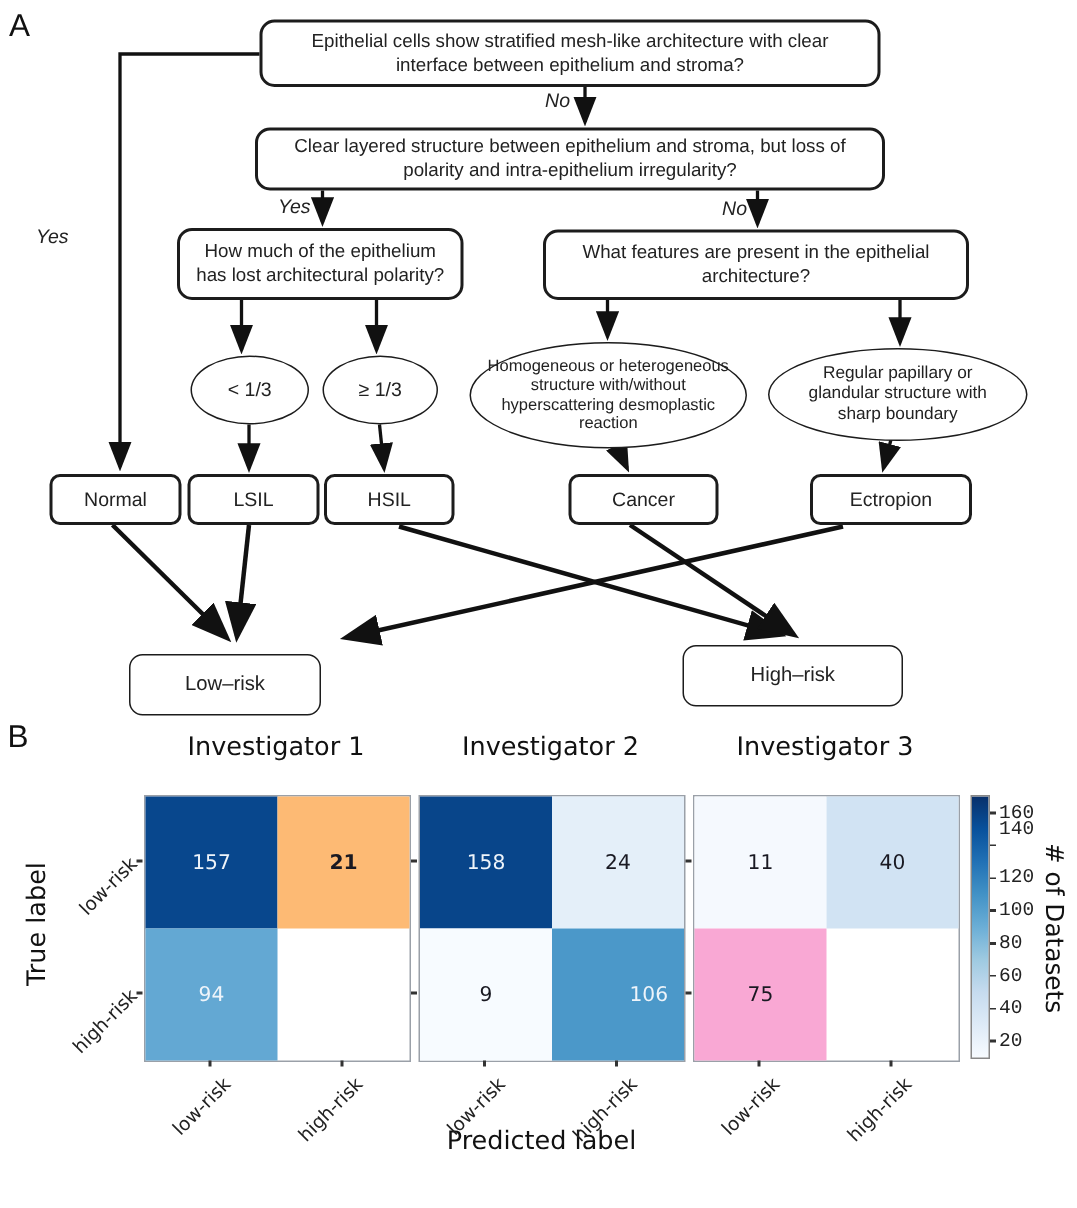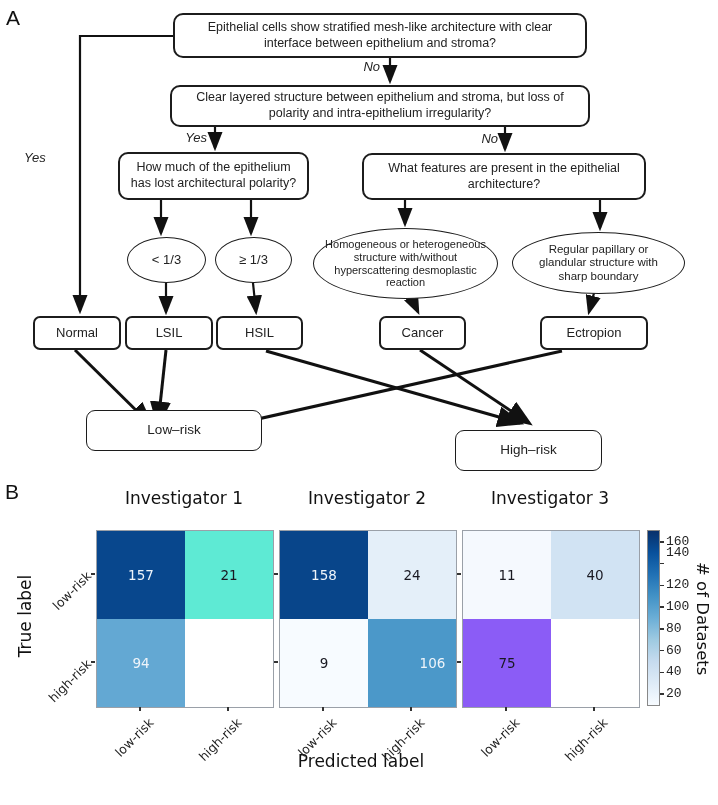--- a/index.html
+++ b/index.html
@@ -84,44 +84,44 @@
   <div class="fc-box" style="left:362px;top:153px;width:284px;height:47px;">What features are present in the epithelial architecture?</div>
 
   <div class="fc-ellipse" style="left:127px;top:237px;width:79px;height:46px;font-size:13px;">&lt; 1/3</div>
   <div class="fc-ellipse" style="left:215px;top:237px;width:77px;height:46px;font-size:13px;">≥ 1/3</div>
   <div class="fc-ellipse" style="left:313px;top:228px;width:185px;height:71px;font-size:11px;padding:2px 10px;">Homogeneous or heterogeneous structure with/without hyperscattering desmoplastic reaction</div>
   <div class="fc-ellipse" style="left:512px;top:232px;width:173px;height:62px;font-size:11.5px;padding:2px 14px;">Regular papillary or glandular structure with sharp boundary</div>
 
   <div class="fc-box fc-result" style="left:33px;top:316px;width:88px;height:34px;">Normal</div>
   <div class="fc-box fc-result" style="left:125px;top:316px;width:88px;height:34px;">LSIL</div>
   <div class="fc-box fc-result" style="left:216px;top:316px;width:87px;height:34px;">HSIL</div>
-  <div class="fc-box fc-result" style="left:379px;top:316px;width:87px;height:34px;">Cancer</div>
+  <div class="fc-box fc-result" style="left:379px;top:316px;width:100px;height:34px;">Cancer</div>
   <div class="fc-box fc-result" style="left:540px;top:316px;width:108px;height:34px;">Ectropion</div>
 
-  <div class="fc-box fc-risk" style="left:86px;top:410px;width:176px;height:41px;">Low–risk</div>
+  <div class="fc-box fc-risk" style="left:86px;top:436px;width:128px;height:41px;">Low–risk</div>
   <div class="fc-box fc-risk" style="left:455px;top:430px;width:147px;height:41px;">High–risk</div>
 
   <div class="edge-label" style="left:340px;top:59px;width:40px;text-align:right;">No</div>
   <div class="edge-label" style="left:24px;top:150px;width:40px;">Yes</div>
   <div class="edge-label" style="left:167px;top:130px;width:40px;text-align:right;">Yes</div>
   <div class="edge-label" style="left:458px;top:131px;width:40px;text-align:right;">No</div>
 
   <div class="abs panel-label" style="left:5px;top:480px;">B</div>
 
   <div class="inv-title" style="left:96px;top:488px;">Investigator 1</div>
   <div class="inv-title" style="left:279px;top:488px;">Investigator 2</div>
   <div class="inv-title" style="left:462px;top:488px;">Investigator 3</div>
 
   <div class="axis-label" style="left:-35px;top:606px;width:120px;transform:rotate(-90deg);">True label</div>
   <div class="axis-label" style="left:271px;top:751px;width:180px;">Predicted label</div>
 
   <div id="matrices">
       <div class="matrix" style="left:96px;top:530px;">
         <div class="cell" style="background: rgb(8, 71, 141); color: rgb(238, 244, 250);">157</div>
-        <div class="cell" style="background: #5eead4; color: rgb(25, 25, 34);">21</div>
+        <div class="cell" style="background: #fdba74; color: rgb(25, 25, 34); font-weight: bold;">21</div>
         <div class="cell" style="background: rgb(99, 168, 211); color: rgb(238, 244, 250);">94</div>
       </div>
       <div class="tick-mark" style="left:139.25px;top:707px;width:1.5px;height:4px;"></div>
       <div class="tick-label" style="left:76px;top:715px;transform-origin:top right;transform:rotate(-45deg);">low-risk</div>
       <div class="tick-mark" style="left:227.25px;top:707px;width:1.5px;height:4px;"></div>
       <div class="tick-label" style="left:164px;top:715px;transform-origin:top right;transform:rotate(-45deg);">high-risk</div>
       <div class="tick-mark" style="left:91px;top:573.25px;width:4px;height:1.5px;"></div>
       <div class="tick-label" style="left:19px;top:566px;transform-origin:center right;transform:rotate(-45deg);">low-risk</div>
       <div class="tick-mark" style="left:91px;top:661.25px;width:4px;height:1.5px;"></div>
       <div class="tick-label" style="left:19px;top:654px;transform-origin:center right;transform:rotate(-45deg);">high-risk</div>
@@ -133,21 +133,21 @@
       </div>
       <div class="tick-mark" style="left:322.25px;top:707px;width:1.5px;height:4px;"></div>
       <div class="tick-label" style="left:259px;top:715px;transform-origin:top right;transform:rotate(-45deg);">low-risk</div>
       <div class="tick-mark" style="left:410.25px;top:707px;width:1.5px;height:4px;"></div>
       <div class="tick-label" style="left:347px;top:715px;transform-origin:top right;transform:rotate(-45deg);">high-risk</div>
       <div class="tick-mark" style="left:274px;top:573.25px;width:4px;height:1.5px;"></div>
       <div class="tick-mark" style="left:274px;top:661.25px;width:4px;height:1.5px;"></div>
       <div class="matrix" style="left:462px;top:530px;">
         <div class="cell" style="background: rgb(245, 249, 254); color: rgb(25, 25, 34);">11</div>
         <div class="cell" style="background: rgb(209, 227, 243); color: rgb(25, 25, 34);">40</div>
-        <div class="cell" style="background: #8b5cf6; color: rgb(25, 25, 34);">75</div>
+        <div class="cell" style="background: #f9a8d4; color: rgb(25, 25, 34);">75</div>
       </div>
       <div class="tick-mark" style="left:505.25px;top:707px;width:1.5px;height:4px;"></div>
       <div class="tick-label" style="left:442px;top:715px;transform-origin:top right;transform:rotate(-45deg);">low-risk</div>
       <div class="tick-mark" style="left:593.25px;top:707px;width:1.5px;height:4px;"></div>
       <div class="tick-label" style="left:530px;top:715px;transform-origin:top right;transform:rotate(-45deg);">high-risk</div>
       <div class="tick-mark" style="left:457px;top:573.25px;width:4px;height:1.5px;"></div>
       <div class="tick-mark" style="left:457px;top:661.25px;width:4px;height:1.5px;"></div>
     </div>
 
   <div class="cbar" style="left:647px;top:530px;width:13px;height:176px;"></div>

